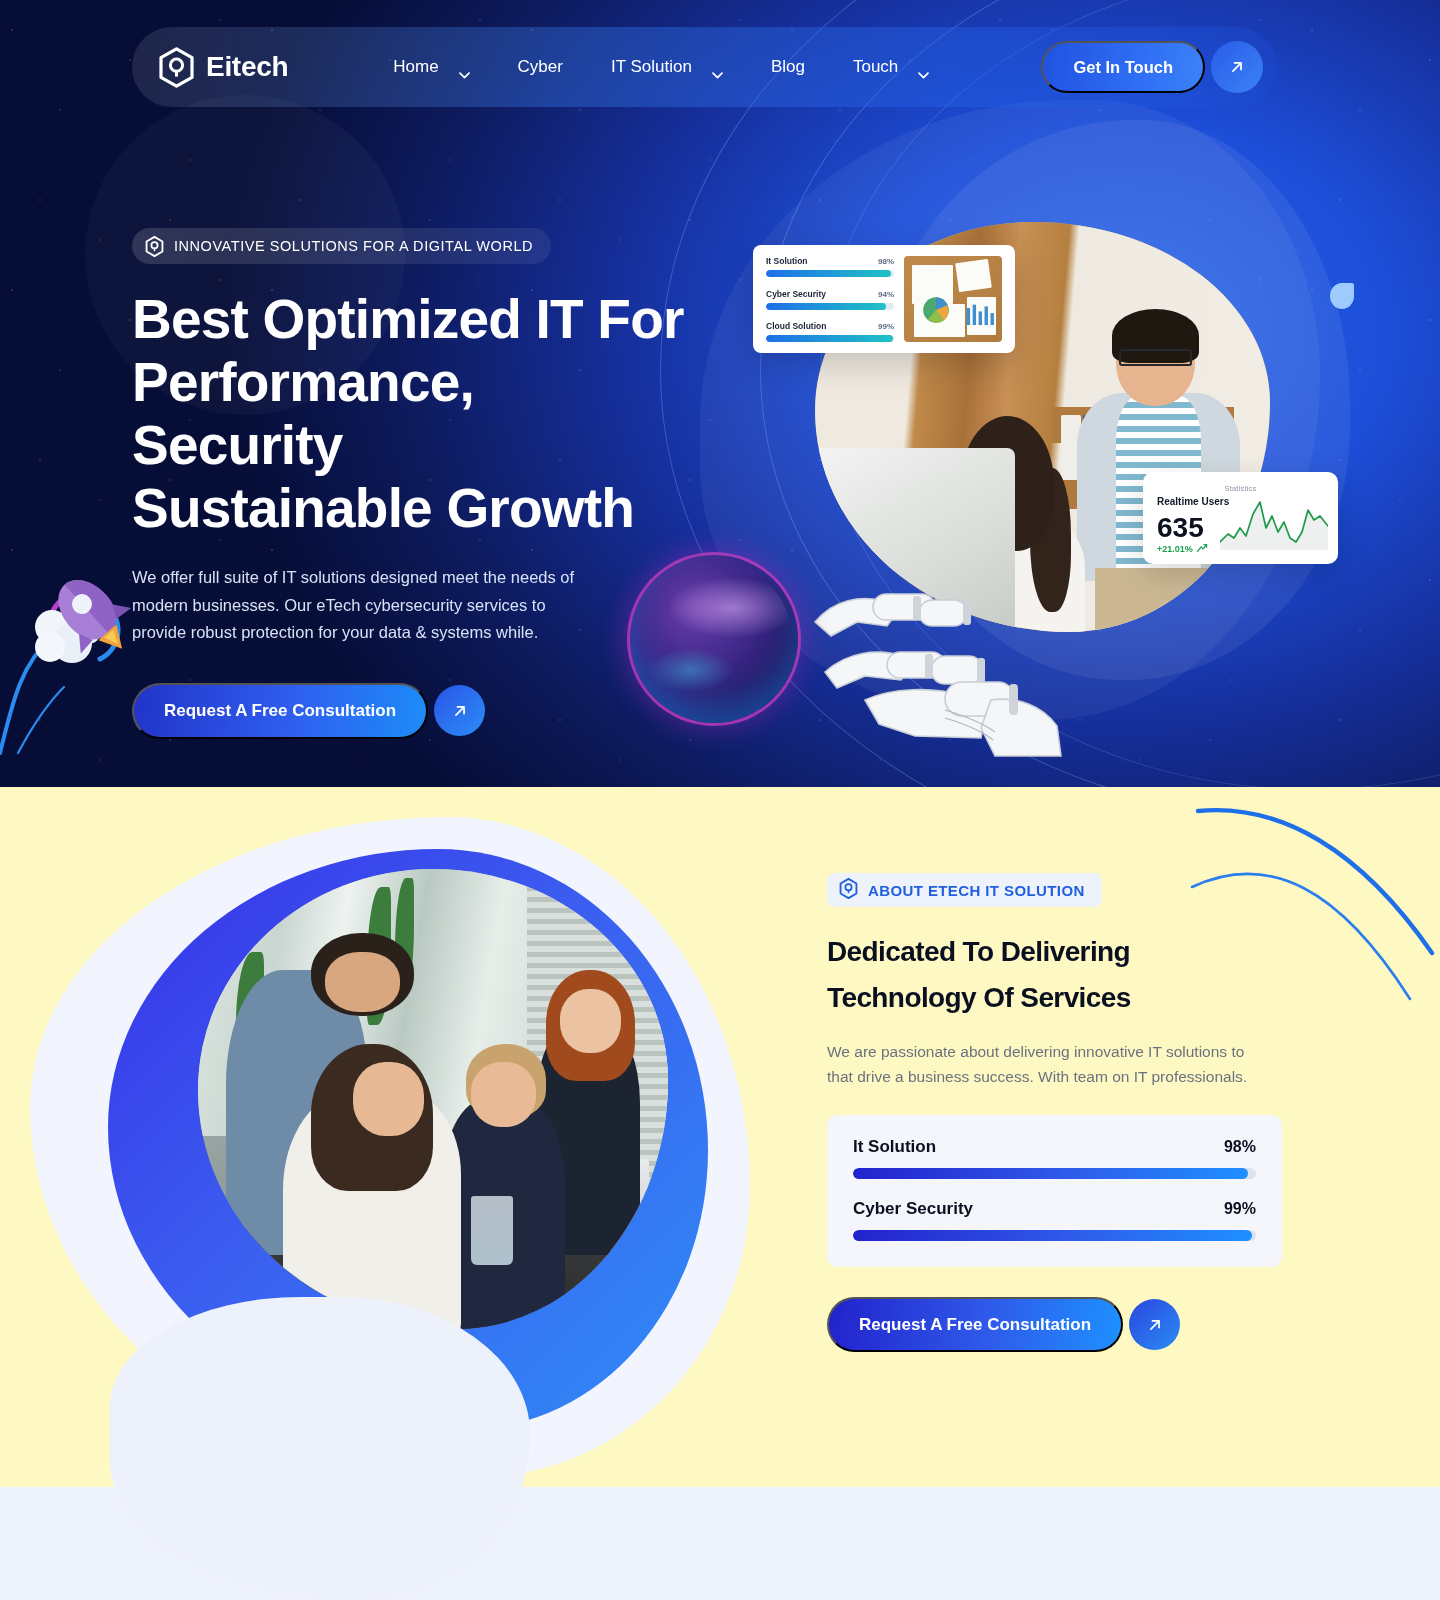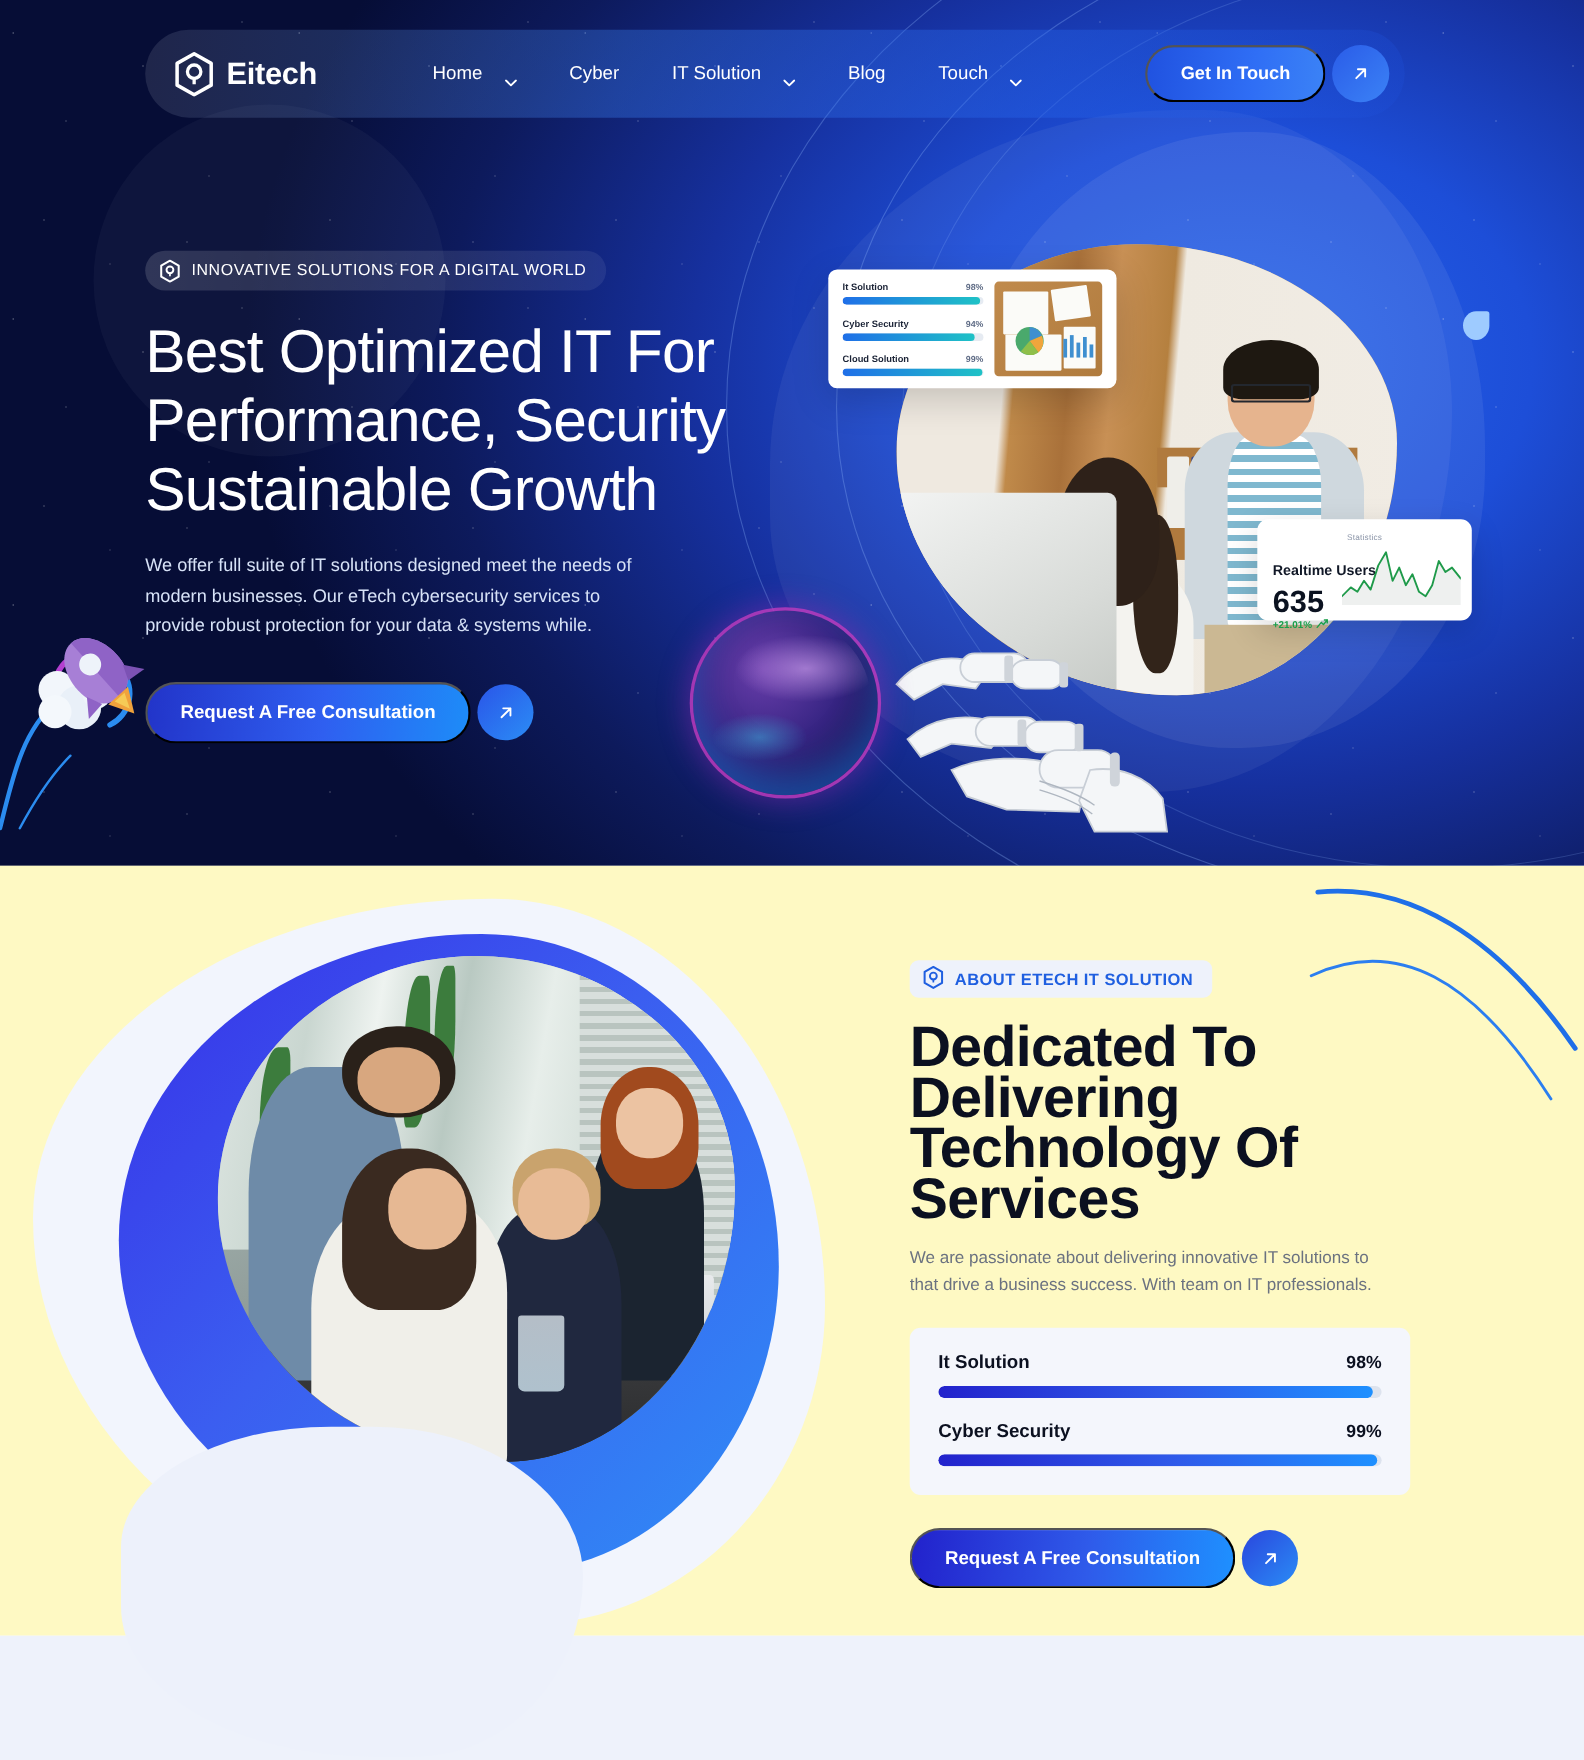--- a/index.html
+++ b/index.html
@@ -112,21 +112,21 @@
     height: 36px; padding: 0 18px 0 13px;
     border-radius: 18px;
     background: linear-gradient(90deg, rgba(255,255,255,.14), rgba(255,255,255,.07));
     color: #fff; font-size: 14.5px; font-weight: 500; letter-spacing: .55px;
     white-space: nowrap;
   }
   .badge-mark { width: 19px; height: 21px; display:block; }
   .hero-title {
     margin-top: 24px;
     color: #ffffff;
-    font-size: 55px; line-height: 63px; font-weight: 400;
+    font-size: 55px; line-height: 63px; font-weight: 700;
     letter-spacing: -.8px;
   }
   .hero-desc {
     margin-top: 24px; width: 470px;
     color: #d7e2f7; font-size: 16.5px; line-height: 27.5px;
   }
   .hero-cta-row { margin-top: 36px; display: flex; align-items: center; }
   .hero-cta {
     height: 56px; padding: 0 30px; border-radius: 28px;
     background: linear-gradient(95deg, #2234c9 0%, #2f5ff0 55%, #1d8cf8 100%);
@@ -225,21 +225,21 @@
   }
   .stat-thumb .doc { position:absolute; background:#fbfbf8; border-radius:1px; }
 
   .realtime-card {
     position:absolute; left:1143px; top:472px; width:195px; height:92px;
     background:#fff; border-radius:10px;
     box-shadow:0 10px 30px rgba(0,0,0,.16);
     padding: 12px 14px;
   }
   .rt-kicker { font-size:7.5px; color:#8b95a8; letter-spacing:.2px;text-align:center; }
-  .rt-title { font-size:13px; font-weight:700; color:#111827; margin-top:18px; }
+  .rt-title { font-size:10px; font-weight:700; color:#111827; margin-top:3px; }
   .rt-num { font-size:28px; font-weight:700; color:#0b1220; line-height:1.05; margin-top:6px; }
   .rt-delta { font-size:9px; font-weight:700; color:#18a04a; margin-top:1px; display:flex; align-items:center; gap:3px;}
   .rt-spark { position:absolute; right:10px; top:26px; width:108px; height:52px; }
 
   
   .about {
     position:absolute; left:0; top:787px; width:1440px; height:700px;
     background:#fef9c3; overflow:hidden;
   }
   .about-bg-blob {
@@ -284,21 +284,21 @@
 
   .about-right { position:absolute; left:827px; top:86px; width:470px; }
   .about-badge {
     display:inline-flex; align-items:center; gap:10px;
     height:34px; padding:0 17px 0 12px; border-radius:8px;
     background:#eef2fb; color:#1f5fe0;
     font-size:15px; font-weight:700; letter-spacing:.4px; white-space:nowrap;
   }
   .about-title {
     margin-top:22px; color:#0b1020;
-    font-size:52px; line-height:46px; font-weight:700; letter-spacing:-.6px;
+    font-size:28px; line-height:46px; font-weight:700; letter-spacing:-.6px;
   }
   .about-desc { margin-top:18px; width:440px; color:#6b7280; font-size:15.5px; line-height:25px; }
   .skill-card {
     margin-top:26px; width:455px; border-radius:10px;
     background:#f4f6fc; padding:22px 26px 26px;
   }
   .skill-row + .skill-row { margin-top:20px; }
   .skill-head { display:flex; justify-content:space-between; align-items:baseline; }
   .skill-label { font-size:17px; font-weight:700; color:#0b1020; }
   .skill-val { font-size:16px; font-weight:700; color:#0b1020; }

